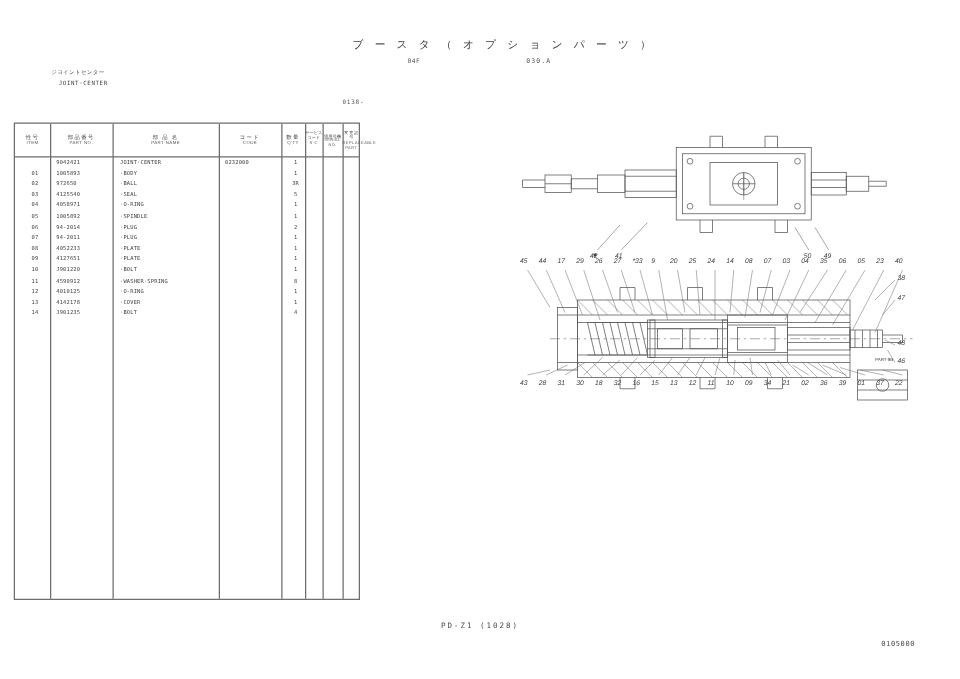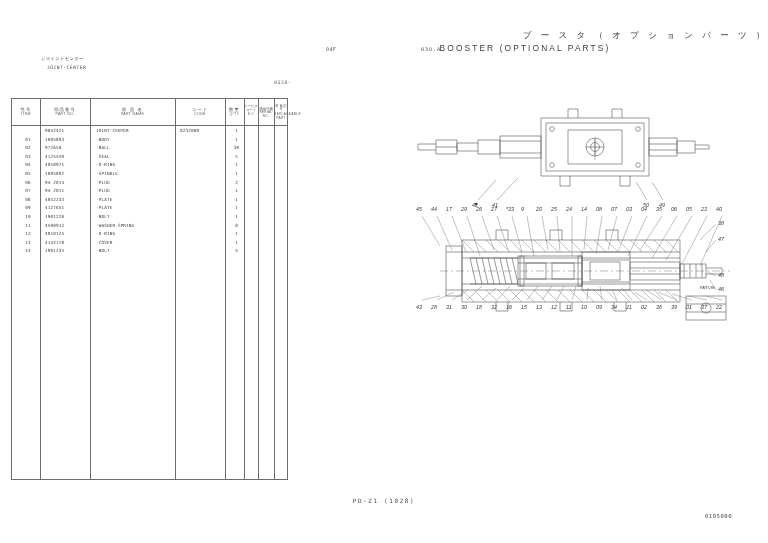--- a/index.html
+++ b/index.html
@@ -12,22 +12,22 @@
   .t{position:absolute;white-space:pre;line-height:1;}
   .mono{font-family:"DejaVu Sans Mono","Liberation Mono",monospace;}
 
   
   #assembly-label{left:41px;top:57px;font-size:4.4px;letter-spacing:.25px;color:#4a4a4a;}
   #assembly-label-en{left:47px;top:66px;font-size:4.6px;letter-spacing:.5px;color:#444;}
 
   #page-code-left{left:326px;top:47px;font-size:5px;letter-spacing:.4px;color:#555;}
   #page-code-right{left:421px;top:47px;font-size:5.2px;letter-spacing:.9px;color:#555;}
 
-  #title-jp{left:0;top:31px;width:768px;text-align:right;font-size:8.6px;
-            letter-spacing:3.4px;color:#3d3d3d;padding-left:282px;box-sizing:border-box;}
+  #title-jp{left:0;top:31px;width:768px;text-align:left;font-size:8.6px;
+            letter-spacing:3.4px;color:#3d3d3d;padding-left:282px;box-sizing:border-box;font-family:Liberation Serif, serif;}
   #title-en{left:0;top:44px;width:768px;text-align:center;font-size:8.4px;
             letter-spacing:2.1px;color:#3d3d3d;padding-left:282px;box-sizing:border-box;}
 
   #group-code{left:274px;top:81px;font-size:4.8px;letter-spacing:.6px;color:#555;}
 
   
   #parts-table{position:absolute;left:11px;top:98px;width:277px;height:382px;
                border:0.7px solid #6d6d6d;box-sizing:border-box;}
   #parts-table .vline{position:absolute;top:0;bottom:0;width:0.7px;background:#6d6d6d;}
   #parts-table .hline{position:absolute;left:0;right:0;height:0.7px;background:#6d6d6d;}
@@ -65,21 +65,20 @@
 
 <div class="page">
 
   <div class="t mono" id="assembly-label">ジヨイントセンター</div>
   <div class="t mono" id="assembly-label-en">JOINT·CENTER</div>
 
   <div class="t mono" id="page-code-left">04F</div>
   <div class="t mono" id="page-code-right">030.A</div>
 
   <div class="t" id="title-jp">ブ ー ス タ （ オ プ シ ョ ン パ ー ツ ）</div>
-  <div class="t" id="title-en">BOOSTER (OPTIONAL PARTS)</div>
 
   <div class="t mono" id="group-code">0138-</div>
 
   <div id="parts-table">
 
     <div class="vline" style="left:28px"></div>
     <div class="vline" style="left:78px"></div>
     <div class="vline" style="left:163px"></div>
     <div class="vline" style="left:213px"></div>
     <div class="vline" style="left:232px"></div>

